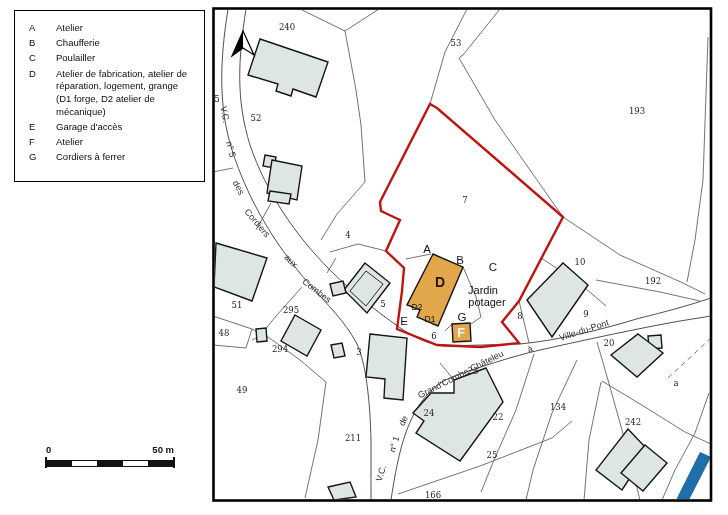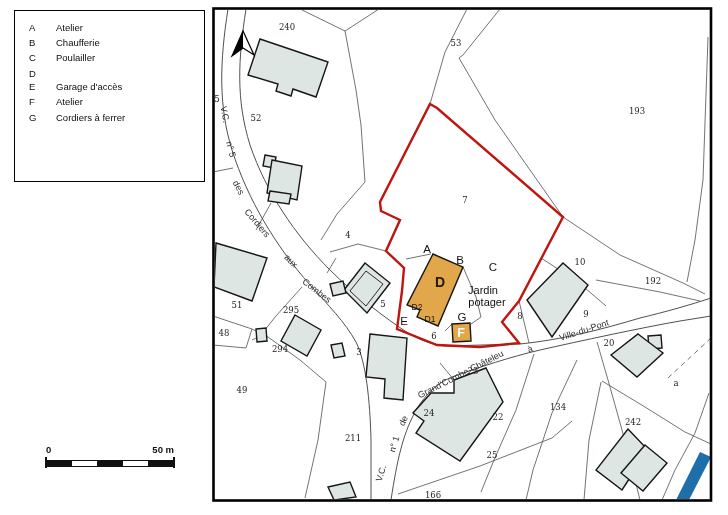--- a/index.html
+++ b/index.html
@@ -47,20 +47,24 @@
       <div class="legend-row">
         <span class="legend-key">B</span>
         <span class="legend-label">Chaufferie</span>
       </div>
       <div class="legend-row">
         <span class="legend-key">C</span>
         <span class="legend-label">Poulailler</span>
       </div>
       <div class="legend-row">
         <span class="legend-key">D</span>
+        <span class="legend-label">Atelier de fabrication, atelier de
+réparation, logement, grange
+ (D1 forge, D2 atelier de
+ mécanique)</span>
       </div>
       <div class="legend-row">
         <span class="legend-key">E</span>
         <span class="legend-label">Garage d'accès</span>
       </div>
       <div class="legend-row">
         <span class="legend-key">F</span>
         <span class="legend-label">Atelier</span>
       </div>
       <div class="legend-row">

